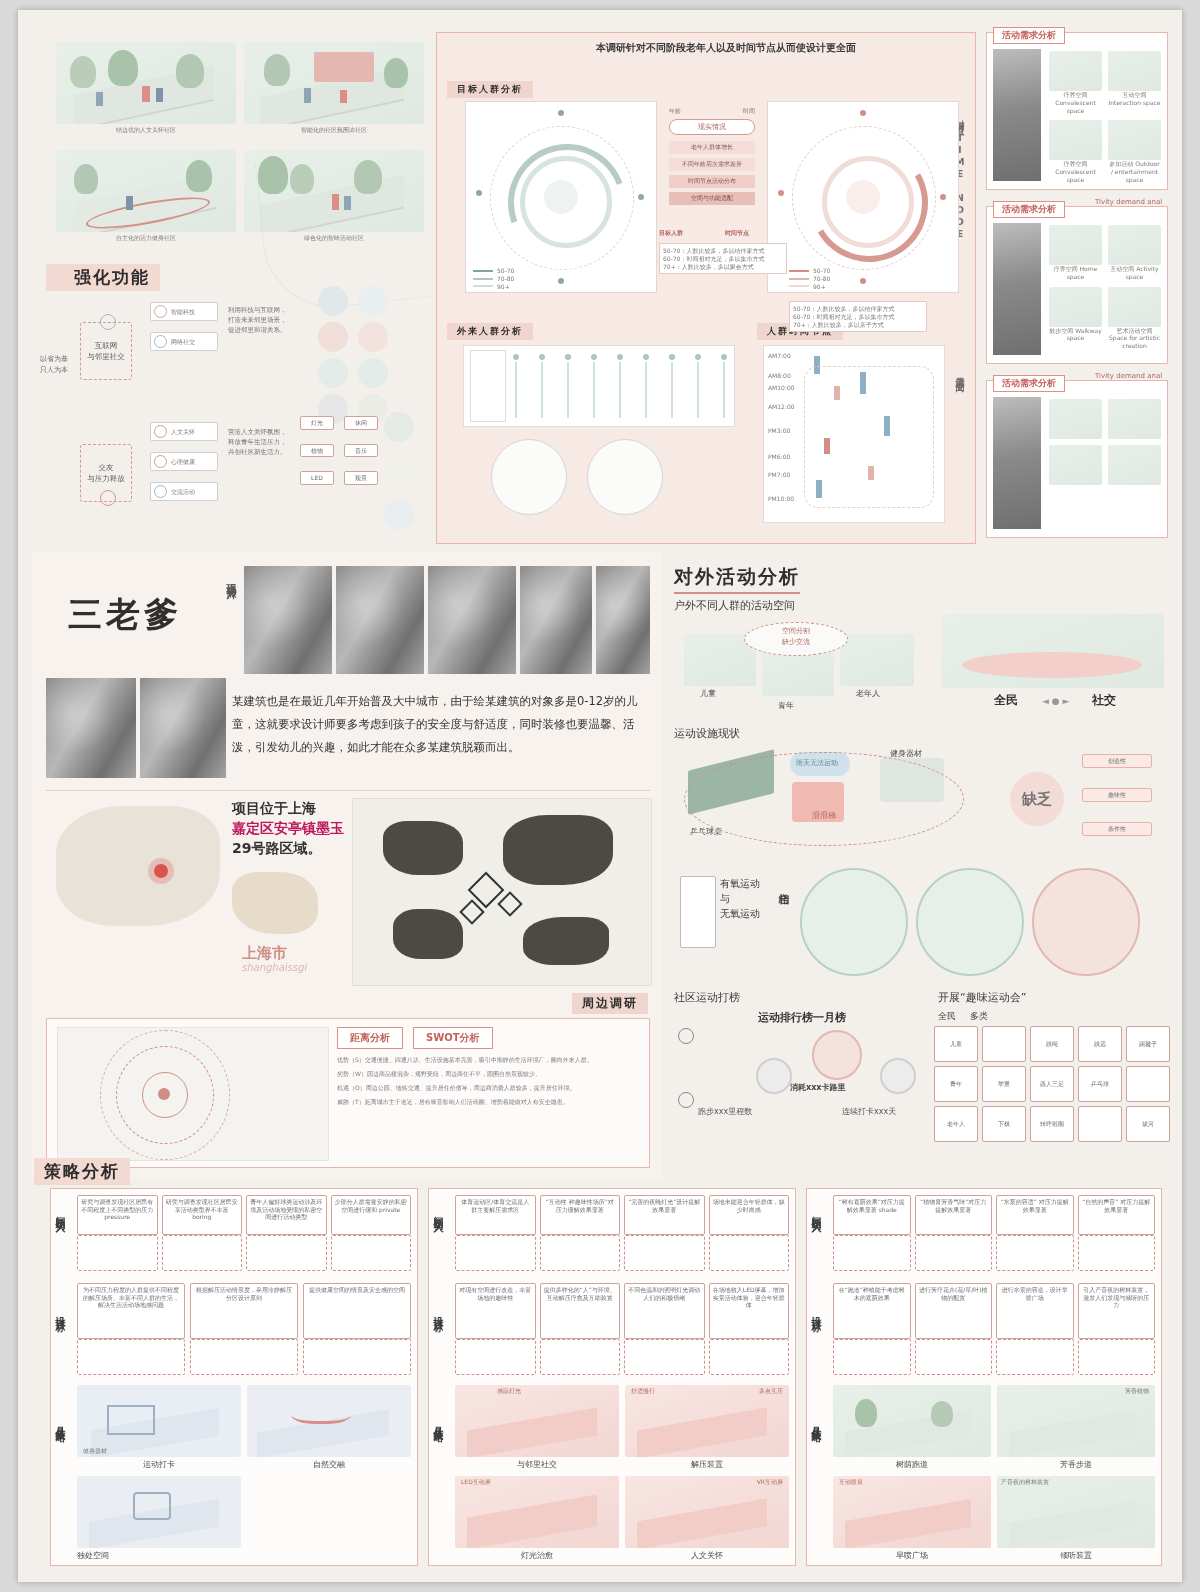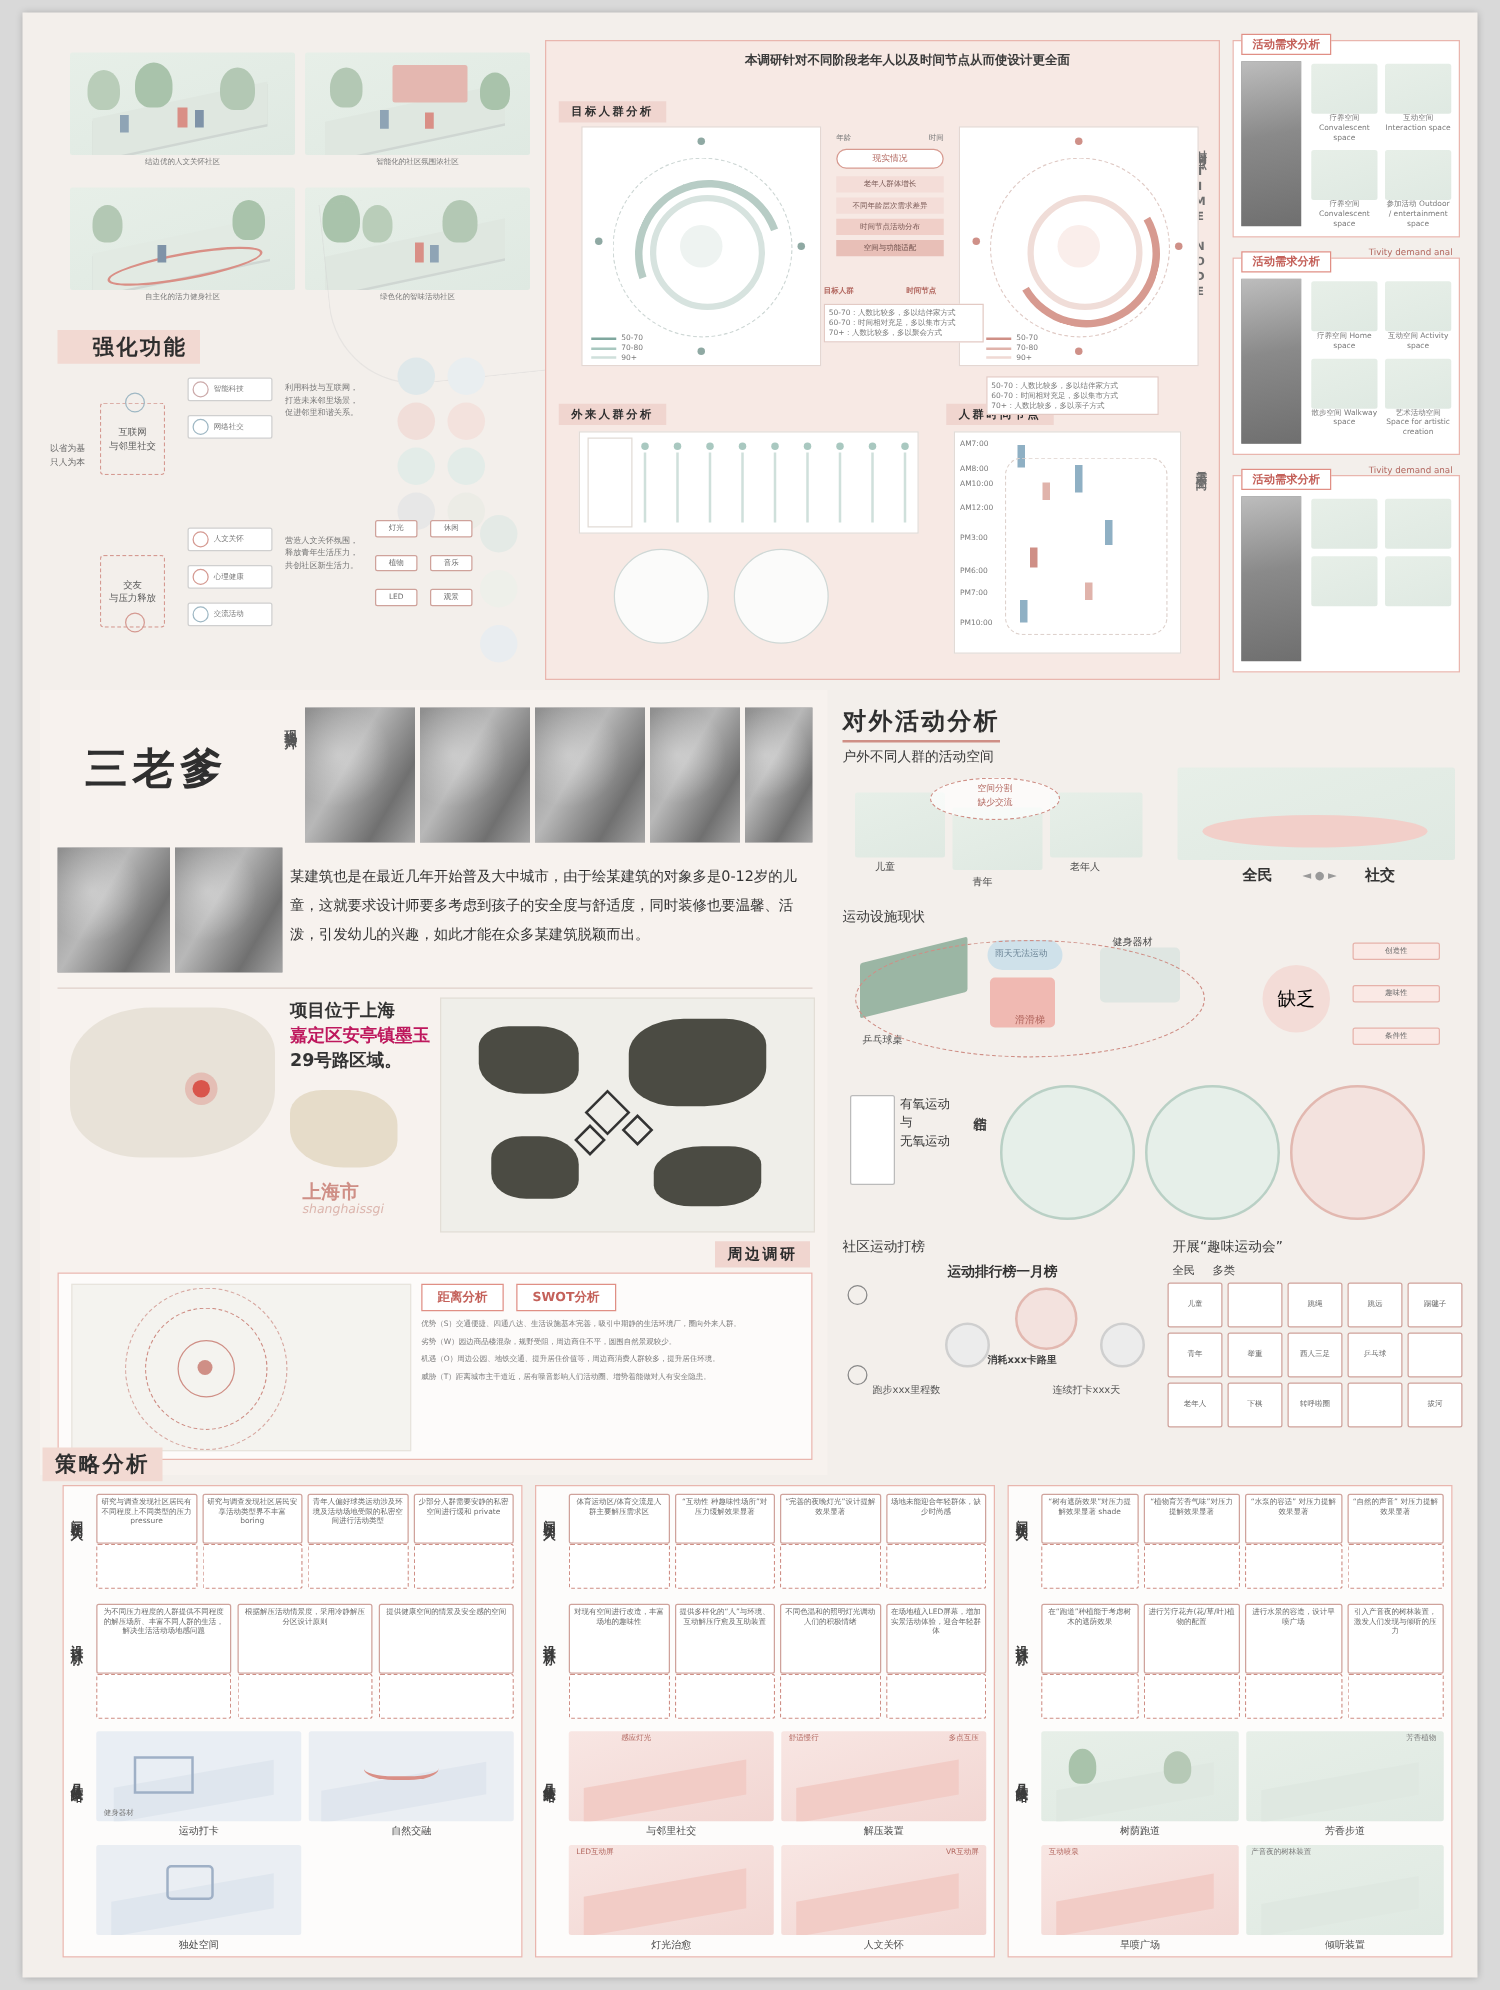--- a/index.html
+++ b/index.html
@@ -535,21 +535,21 @@
       <div style="position:absolute;left:108px;top:34px;width:52px;height:40px;background:#f0b9b2;border-radius:4px;"></div>
       <div class="lbl" style="position:absolute;left:128px;top:62px;color:#b2675f;">滑滑梯</div>
       <div style="position:absolute;left:196px;top:10px;width:64px;height:44px;background:#dfe6e2;border-radius:4px;"></div>
       <div class="lbl" style="position:absolute;left:206px;top:0px;">健身器材</div>
       <div style="position:absolute;left:106px;top:4px;width:60px;height:24px;background:#cfe1ea;border-radius:12px;"></div>
       <div class="lbl" style="position:absolute;left:112px;top:10px;font-size:7px;color:#6b8496;">雨天无法运动</div>
       <div style="position:absolute;left:0px;top:4px;width:278px;height:92px;border:1px dashed #cf8f86;border-radius:50%;"></div>
     </div>
 
     <div style="position:absolute;left:330px;top:190px;width:160px;">
-      <div style="position:absolute;left:10px;top:24px;width:54px;height:54px;border-radius:50%;background:#f3dcd7;display:flex;align-items:center;justify-content:center;font-size:15px;font-weight:normal;color:#000000;">缺乏</div>
+      <div style="position:absolute;left:10px;top:24px;width:54px;height:54px;border-radius:50%;background:#f3dcd7;display:flex;align-items:center;justify-content:center;font-size:15px;font-weight:bold;color:#737373;">缺乏</div>
       <div class="chip pink" style="position:absolute;left:82px;top:6px;width:62px;">创造性</div>
       <div class="chip pink" style="position:absolute;left:82px;top:40px;width:62px;">趣味性</div>
       <div class="chip pink" style="position:absolute;left:82px;top:74px;width:62px;">条件性</div>
     </div>
 
     <div style="position:absolute;left:10px;top:318px;width:34px;height:70px;border:1px solid #bbb;border-radius:2px;background:#fff;"></div>
     <div style="position:absolute;left:50px;top:318px;width:46px;font-size:10px;line-height:1.5;color:#3a3a3a;white-space:pre-line;">有氧运动
 与
 无氧运动</div>
     <div style="position:absolute;left:100px;top:326px;width:20px;font-size:11px;line-height:1.3;color:#3a3a3a;writing-mode:vertical-rl;text-orientation:upright;">相结合</div>
@@ -637,21 +637,21 @@
             <div style="position:absolute;left:10px;top:36px;width:132px;height:26px;background:#e0e6ee;transform:skewY(-10deg);"></div>
             <div style="position:absolute;left:44px;top:16px;width:60px;height:20px;border-bottom:3px solid #d98f86;border-radius:0 0 40% 40%;"></div>
           </div>
           <div class="lbl" style="text-align:center;margin-top:2px;">自然交融</div>
         </div>
         <div>
           <div class="scene" style="height:72px;background:#eaeef3;position:relative;">
             <div style="position:absolute;left:12px;top:34px;width:130px;height:28px;background:#dfe6ee;transform:skewY(-10deg);"></div>
             <div style="position:absolute;left:56px;top:16px;width:34px;height:24px;border:2px solid #9fb0c6;border-radius:4px;"></div>
           </div>
-          <div class="lbl" style="text-align:center;margin-top:2px;">独处空间</div>
+          <div class="lbl" style="text-align:left;margin-top:2px;">独处空间</div>
         </div>
       </div>
     </div>
 
     <div class="panel pink-border" style="left:396px;top:0;width:368px;height:378px;background:#fdfcfb;">
       <div style="position:absolute;left:2px;top:12px;width:20px;"><span class="vtitle" style="font-size:10px;">问题切入</span></div>
       <div style="position:absolute;left:2px;top:112px;width:20px;"><span class="vtitle" style="font-size:10px;">设计目标</span></div>
       <div style="position:absolute;left:2px;top:222px;width:20px;"><span class="vtitle" style="font-size:10px;">具体策略</span></div>
 
       <div style="position:absolute;left:26px;top:6px;right:6px;display:grid;grid-template-columns:repeat(4,1fr);gap:4px;">

